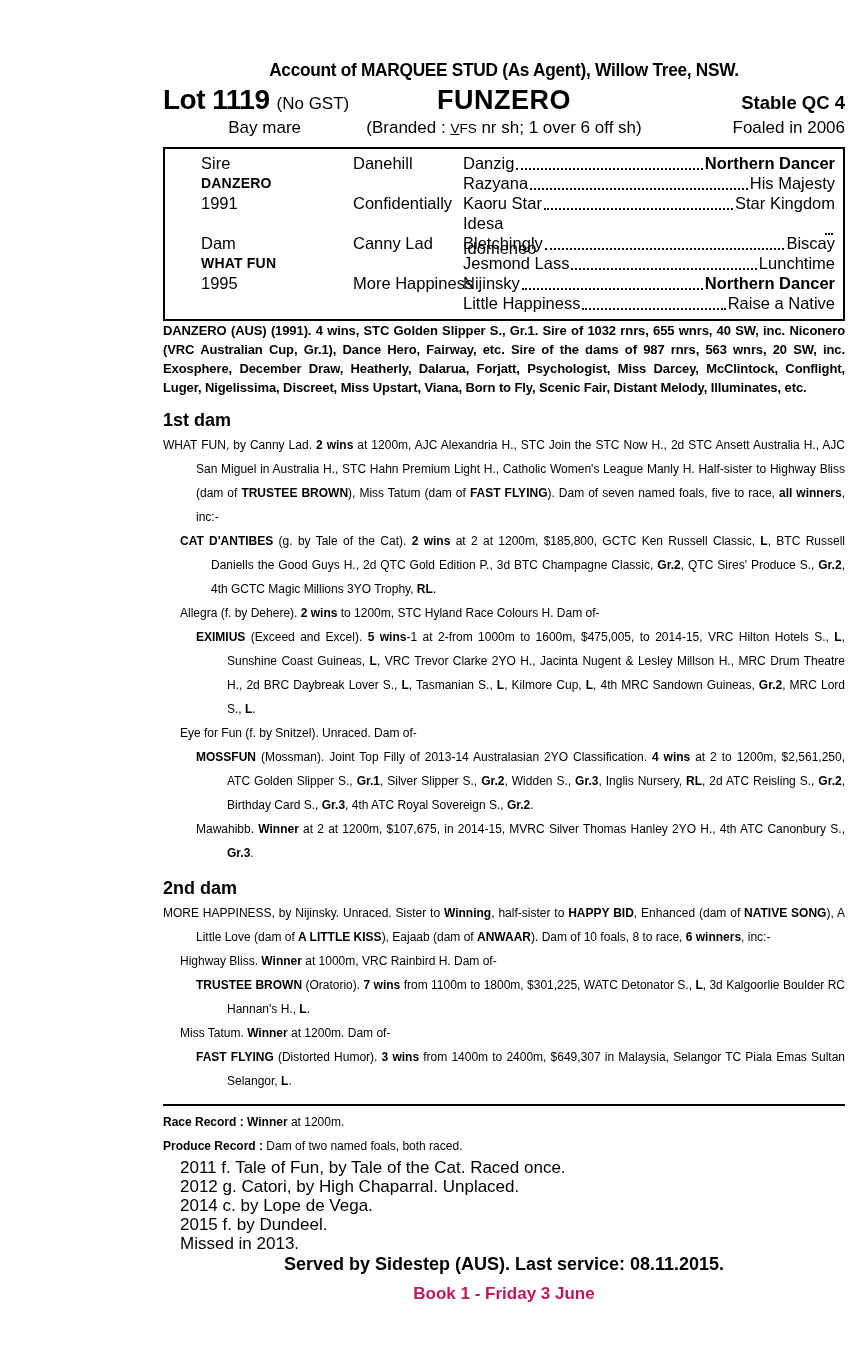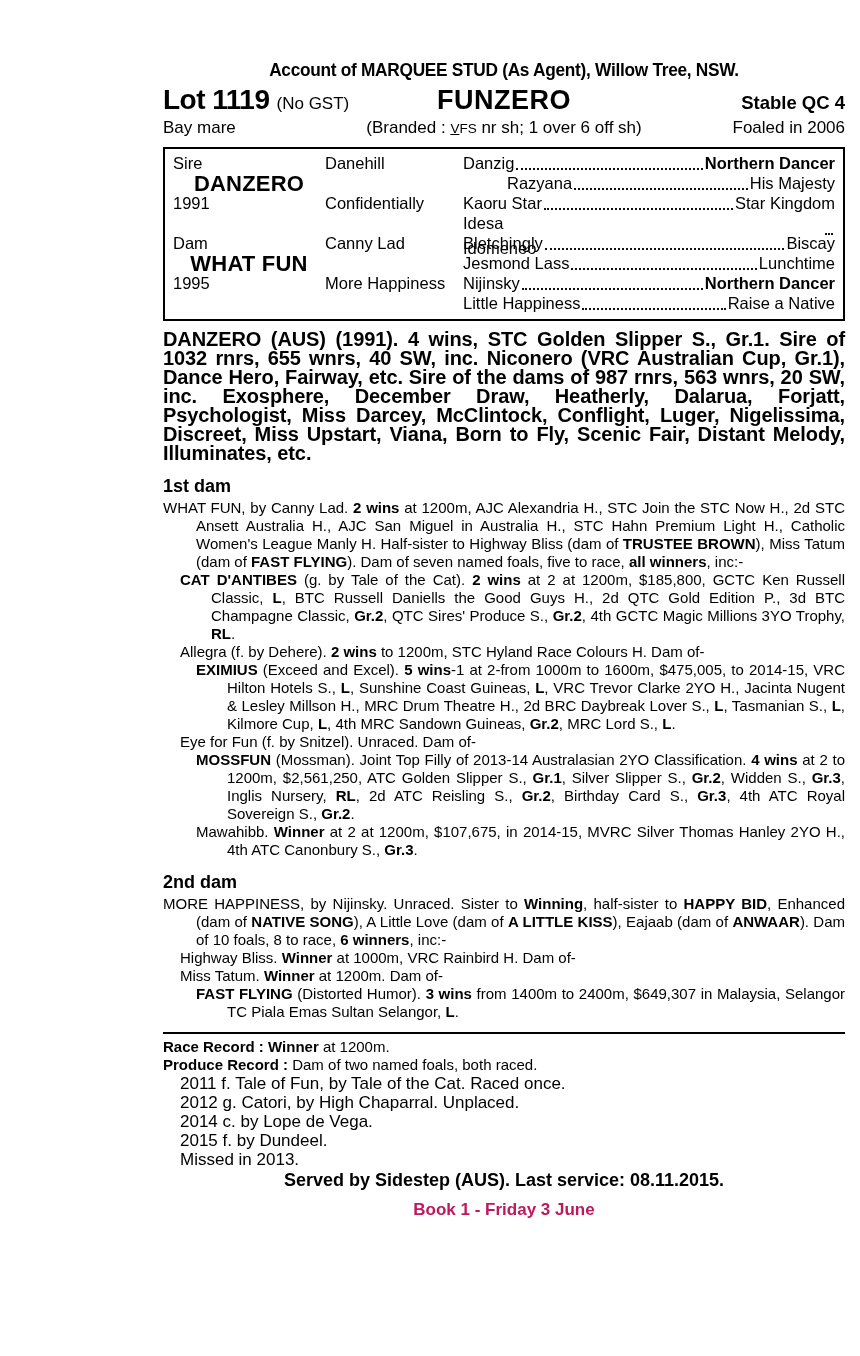--- a/index.html
+++ b/index.html
@@ -18,47 +18,47 @@
     letter-spacing: -0.3px; transform: scaleX(0.96); transform-origin: 50% 50%;
     white-space: nowrap;
   }
   .lot-row { display: flex; align-items: baseline; margin-top: 3px; }
   .lot-left { flex: 1; display: flex; align-items: baseline; gap: 7px; }
   .lot-no { font-weight: 700; font-size: 28px; letter-spacing: -0.5px; }
   .gst { font-size: 17px; }
   .horse-name { font-weight: 700; font-size: 27px; letter-spacing: 0.5px; }
   .lot-right { flex: 1; text-align: right; font-weight: 700; font-size: 18.5px; }
   .desc-row { display: flex; align-items: baseline; margin-top: 2px; font-size: 17px; }
-  .desc-left { flex: 1; }
+  .desc-left { flex: 1; text-align: center; }
   .desc-right { flex: 1; text-align: right; }
   .brand { white-space: nowrap; }
   .brand-v { font-size: 13.5px; text-decoration: underline; }
   .brand-fs { font-size: 13.5px; }
 
   
   .ped-table {
     margin-top: 9px; border: 2px solid #000; padding: 5px 8px;
     display: grid; grid-template-columns: 152px 138px 1fr;
     grid-auto-rows: 20px; font-size: 16.5px;
   }
-  .pc { line-height: 19px; white-space: nowrap; }
+  .pc { line-height: 19px; white-space: nowrap; margin-left: 28px; }
   .c1 { grid-column: 1; } .c2 { grid-column: 2; }
   .r1 { grid-row: 1; } .r2 { grid-row: 2; } .r3 { grid-row: 3; }
   .r5 { grid-row: 5; } .r6 { grid-row: 6; } .r7 { grid-row: 7; }
-  .pname { font-weight: 700; font-size: 22px; letter-spacing: 0.2px; text-align: center; }
+  .pname { font-weight: 700; font-size: 14px; letter-spacing: 0.2px; }
   .ped-row { display: flex; line-height: 19px; min-width: 0; }
   .gg-l { white-space: nowrap; }
   .gg-r { white-space: nowrap; }
   .leader { flex: 1 1 auto; min-width: 8px; border-bottom: 2px dotted #111;
             align-self: flex-end; margin: 0 2px 4px 2px; }
 
   
-  .para { font-size: 15px; line-height: 18px; text-align: justify; }
+  .para { font-size: 12px; line-height: 24px; text-align: justify; }
   .sire-summary {
-    margin-top: 9px; font-weight: 700; font-size: 20px; line-height: 19px;
+    font-weight: 700; font-size: 13px; line-height: 19px;
     letter-spacing: -0.1px; text-align: justify;
   }
   .dam-section { margin-top: 13px; }
   .dam-heading { margin: 0 0 2px 0; font-size: 18px; font-weight: 700; }
   .l0 { padding-left: 33px; text-indent: -33px; }
   .l1 { padding-left: 48px; text-indent: -31px; }
   .l2 { padding-left: 64px; text-indent: -31px; }
 
   
   .record-rule { margin-top: 11px; border-top: 2px solid #000; height: 0; }
@@ -103,21 +103,21 @@
       <div class="pc c2 r1">Danehill</div>
       <div class="pc c2 r3">Confidentially</div>
       <div class="pc c2 r5">Canny Lad</div>
       <div class="pc c2 r7">More Happiness</div>
 
     <div class="ped-row" style="grid-area: 1 / 3;">
           <span class="gg-l">Danzig</span>
           <span class="leader"></span>
           <b class="gg-r">Northern Dancer</b>
         </div>
-        <div class="ped-row" style="grid-area: 2 / 3; margin-left: 44px;">
+        <div class="ped-row" style="grid-area: 2 / 3;">
           <span class="gg-l">Razyana</span>
           <span class="leader"></span>
           <span class="gg-r">His Majesty</span>
         </div>
         <div class="ped-row" style="grid-area: 3 / 3;">
           <span class="gg-l">Kaoru Star</span>
           <span class="leader"></span>
           <span class="gg-r">Star Kingdom</span>
         </div>
         <div class="ped-row" style="grid-area: 4 / 3; flex-direction: column;">
@@ -160,20 +160,21 @@
           <div class="para l2"><b>MOSSFUN</b><span> (Mossman). Joint Top Filly of 2013-14 Australasian 2YO Classification. </span><b>4 wins</b><span> at 2 to 1200m, $2,561,250, ATC Golden Slipper S., </span><b>Gr.1</b><span>, Silver Slipper S., </span><b>Gr.2</b><span>, Widden S., </span><b>Gr.3</b><span>, Inglis Nursery, </span><b>RL</b><span>, 2d ATC Reisling S., </span><b>Gr.2</b><span>, Birthday Card S., </span><b>Gr.3</b><span>, 4th ATC Royal Sovereign S., </span><b>Gr.2</b><span>.</span></div>
           <div class="para l2"><span>Mawahibb. </span><b>Winner</b><span> at 2 at 1200m, $107,675, in 2014-15, MVRC Silver Thomas Hanley 2YO H., 4th ATC Canonbury S., </span><b>Gr.3</b><span>.</span></div>
         </div>
     </section>
 
     <section class="dam-section">
       <h3 class="dam-heading">2nd dam</h3>
       <div>
           <div class="para l0"><span>MORE HAPPINESS, by Nijinsky. Unraced. Sister to </span><b>Winning</b><span>, half-sister to </span><b>HAPPY BID</b><span>, Enhanced (dam of </span><b>NATIVE SONG</b><span>), A Little Love (dam of </span><b>A LITTLE KISS</b><span>), Eajaab (dam of </span><b>ANWAAR</b><span>). Dam of 10 foals, 8 to race, </span><b>6 winners</b><span>, inc:-</span></div>
           <div class="para l1"><span>Highway Bliss. </span><b>Winner</b><span> at 1000m, VRC Rainbird H. Dam of-</span></div>
+          <div class="para l2"><b>TRUSTEE BROWN</b><span> (Oratorio). </span><b>7 wins</b><span> from 1100m to 1800m, $301,225, WATC Detonator S., </span><b>L</b><span>, 3d Kalgoorlie Boulder RC Hannan's H., </span><b>L</b><span>.</span></div>
           <div class="para l1"><span>Miss Tatum. </span><b>Winner</b><span> at 1200m. Dam of-</span></div>
           <div class="para l2"><b>FAST FLYING</b><span> (Distorted Humor). </span><b>3 wins</b><span> from 1400m to 2400m, $649,307 in Malaysia, Selangor TC Piala Emas Sultan Selangor, </span><b>L</b><span>.</span></div>
         </div>
     </section>
 
     <div class="record-rule"></div>
 
     <div class="record-block">
       <div class="para"><b>Race Record : Winner</b><span> at 1200m.</span></div>
       <div class="para"><b>Produce Record :</b><span> Dam of two named foals, both raced.</span></div>

